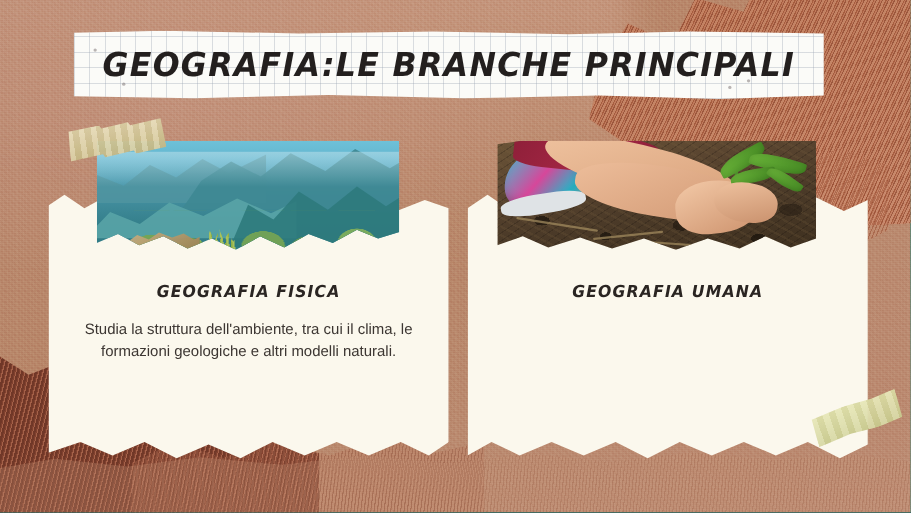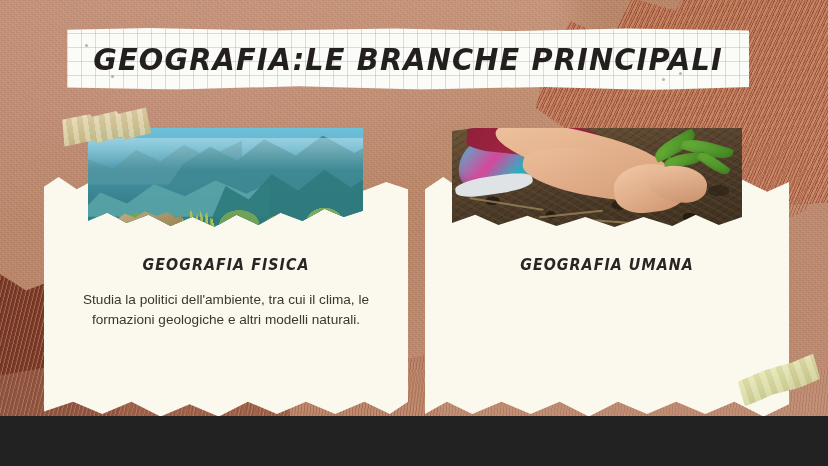--- a/index.html
+++ b/index.html
@@ -1,21 +1,21 @@
 <!DOCTYPE html>
 <html><head>
 <meta charset="utf-8">
 <title>Geografia slide</title>
 <style>
   html,body{margin:0;padding:0;background:#222;}
   *{box-sizing:border-box;}
 
   #slide{
     position:relative;
-    width:828px;height:416px;
+    width:828px;height:466px;
     overflow:hidden;
     font-family:"Liberation Sans", sans-serif;
     background:#14b8a6;
   }
 
   
   .bg-base{
     position:absolute;inset:0;
     background:
       radial-gradient(ellipse 70% 55% at 18% 22%, #bf8e78 0%, rgba(191,142,120,0) 60%),
@@ -304,21 +304,21 @@
     <div class="mtn m2"></div>
     <div class="haze"></div>
     <div class="mtn m3"></div>
     <div class="mtn m4"></div>
     <div class="ridge-shrub"></div>
     <div class="rock"></div>
     <div class="grass"></div>
   </div>
 
   <div class="card-head head-left">GEOGRAFIA FISICA</div>
-  <div class="card-body body-left">Studia la politici dell'ambiente, tra cui il clima, le formazioni geologiche e altri modelli naturali.</div>
+  <div class="card-body body-left">Studia la struttura dell'ambiente, tra cui il clima, le formazioni geologiche e altri modelli naturali.</div>
 
   <div class="card card-right"></div>
 
   <div class="photo photo-right">
     <div class="art-soil"></div>
     <div class="soil-tex"></div>
     <div class="twig" style="left:6%;top:74%;width:26%;transform:rotate(9deg);"></div>
     <div class="twig" style="left:30%;top:84%;width:22%;transform:rotate(-6deg);"></div>
     <div class="twig" style="left:48%;top:92%;width:18%;transform:rotate(4deg);"></div>
     <div class="shoe"></div>

